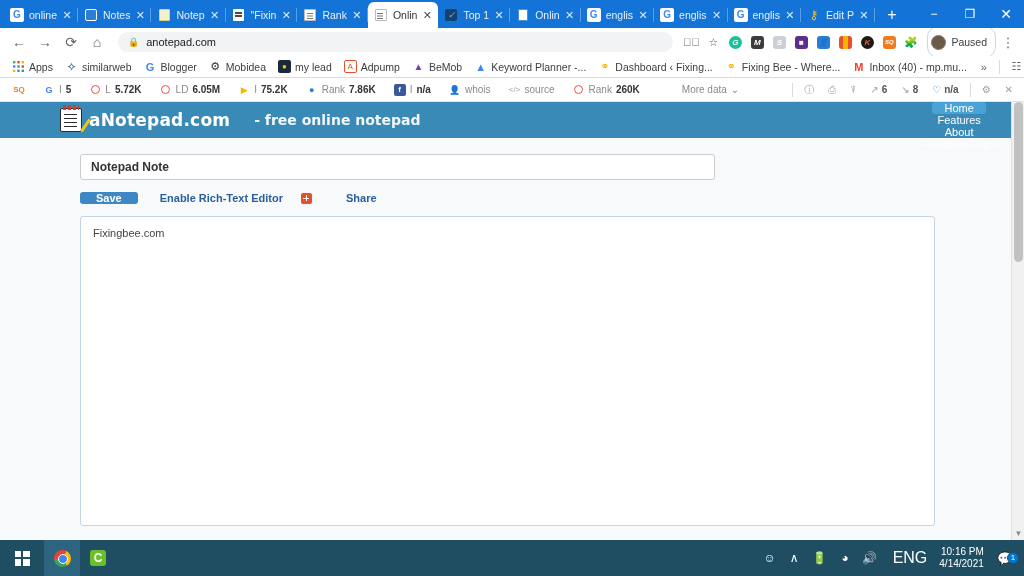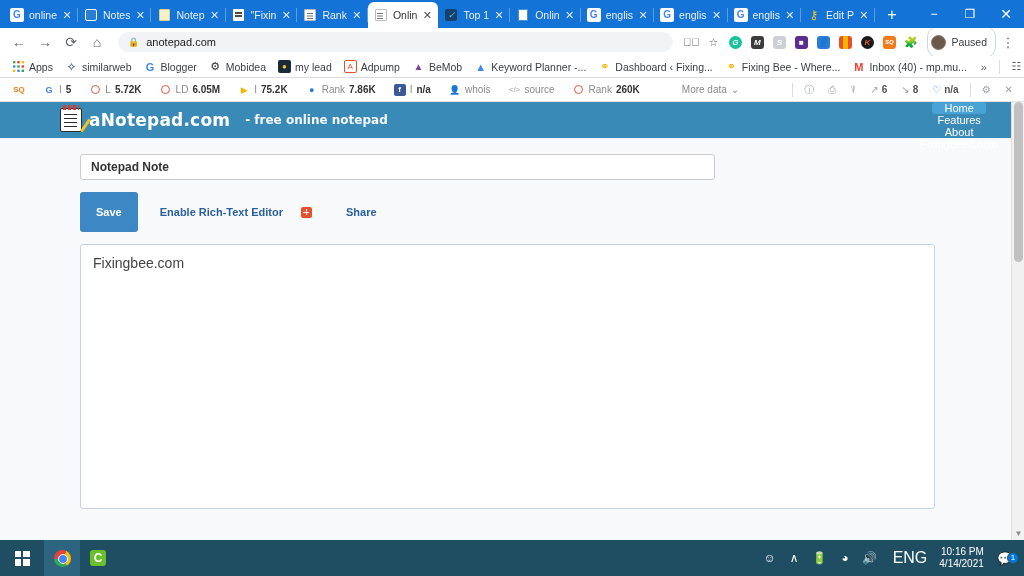--- a/index.html
+++ b/index.html
@@ -198,23 +198,23 @@
     width: 3px; height: 15px; background: #f0c419;
     transform: rotate(35deg);
     border-radius: 1px;
   }
   .logo-text {
     color: #fff; font-size: 17px; font-weight: bold;
     font-family: "DejaVu Sans", sans-serif;
     letter-spacing: .2px;
   }
   .logo-tag {
-    color: #f3f7fa; font-size: 12px; font-weight: bold;
+    color: #f3f7fa; font-size: 14px; font-weight: bold;
     font-family: "DejaVu Sans", sans-serif;
-    margin-left: 8px;
+    margin-left: 17px;
   }
   .pagenav {
     margin-left: auto; display: flex; align-items: center;
     height: 36px; margin-right: 14px; flex-direction: column;
   }
   .pagenav a {
     color: #fff; font-size: 11px; text-decoration: none;
     padding: 0 12px; height: 26px; display: flex; align-items: center;
     border-radius: 3px;
   }
@@ -226,46 +226,46 @@
     border: 1px solid #ccc; border-radius: 3px;
     background: #fff;
     display: flex; align-items: center;
     padding: 0 10px;
     font-size: 12px; color: #333; font-weight: bold;
   }
   .toolrow { display: flex; align-items: center; margin-top: 12px; gap: 0; }
   .btn-save {
     background: #3c87c4; color: #fff;
     font-size: 11px; font-weight: bold;
-    padding: 14px 16px; border-radius: 3px;
+    padding: 0 16px; border-radius: 3px;
     border: none;
   }
   .link-rte {
     color: #2a5f9e; font-size: 11px; font-weight: bold;
     margin-left: 22px; text-decoration: none;
   }
   .share-wrap { display: flex; align-items: center; gap: 5px; margin-left: 18px; }
   .share-plus {
     width: 11px; height: 11px; background: #e8502a;
     border-radius: 2px; position: relative;
   }
   .share-plus::before, .share-plus::after {
     content:""; position:absolute; background:#fff;
   }
   .share-plus::before { left:2.5px; top:5px; width:6px; height:1.6px; }
   .share-plus::after { left:4.7px; top:2.7px; width:1.6px; height:6px; }
   .link-share { color: #2a5f9e; font-size: 11px; font-weight: bold; text-decoration: none; margin-left: 29px; }
 
   .note-area {
     margin-top: 12px;
-    width: 855px; height: 265px;
+    width: 855px; height: 310px;
     border: 1px solid #c3d6e8; border-radius: 3px;
     background: #fff;
     padding: 10px 12px;
-    font-size: 14px; color: #444;
+    font-size: 11px; color: #444;
   }
 
   
   .pagescroll {
     position: absolute; right: 0; top: 0;
     width: 13px; height: 100%;
     background: #f1f1f1;
     border-left: 1px solid #e0e0e0;
   }
   .pagescroll .thumb {

